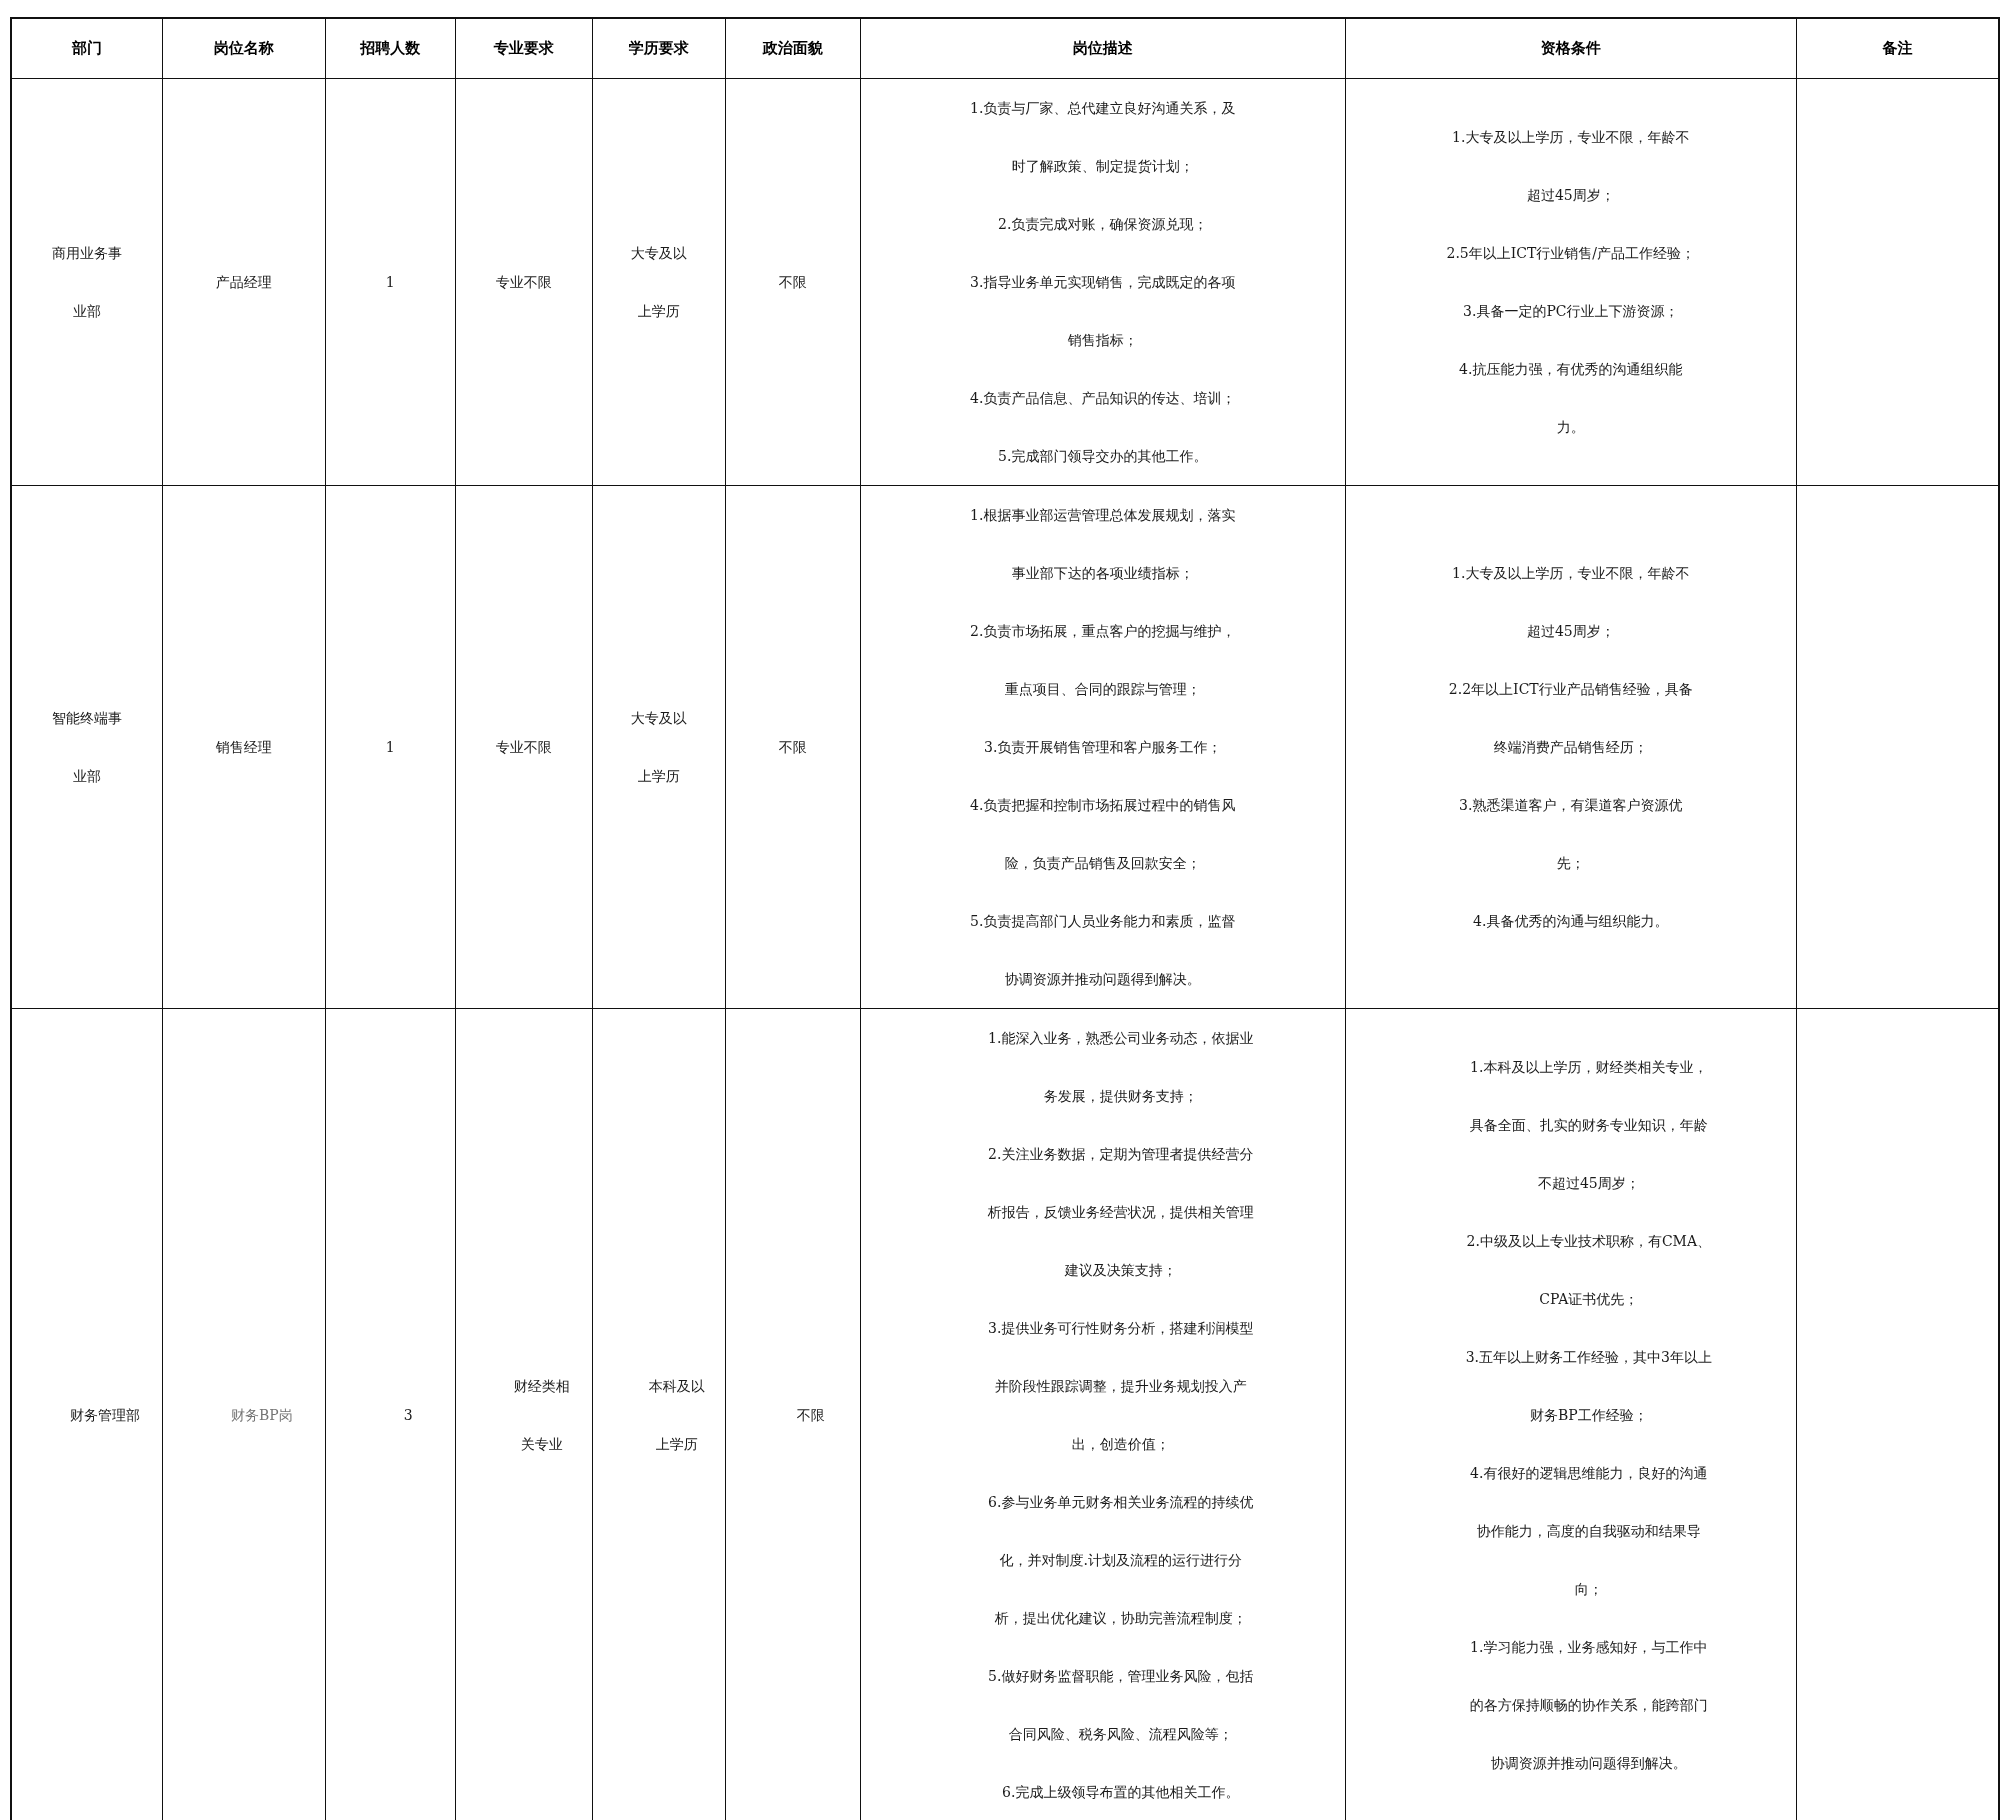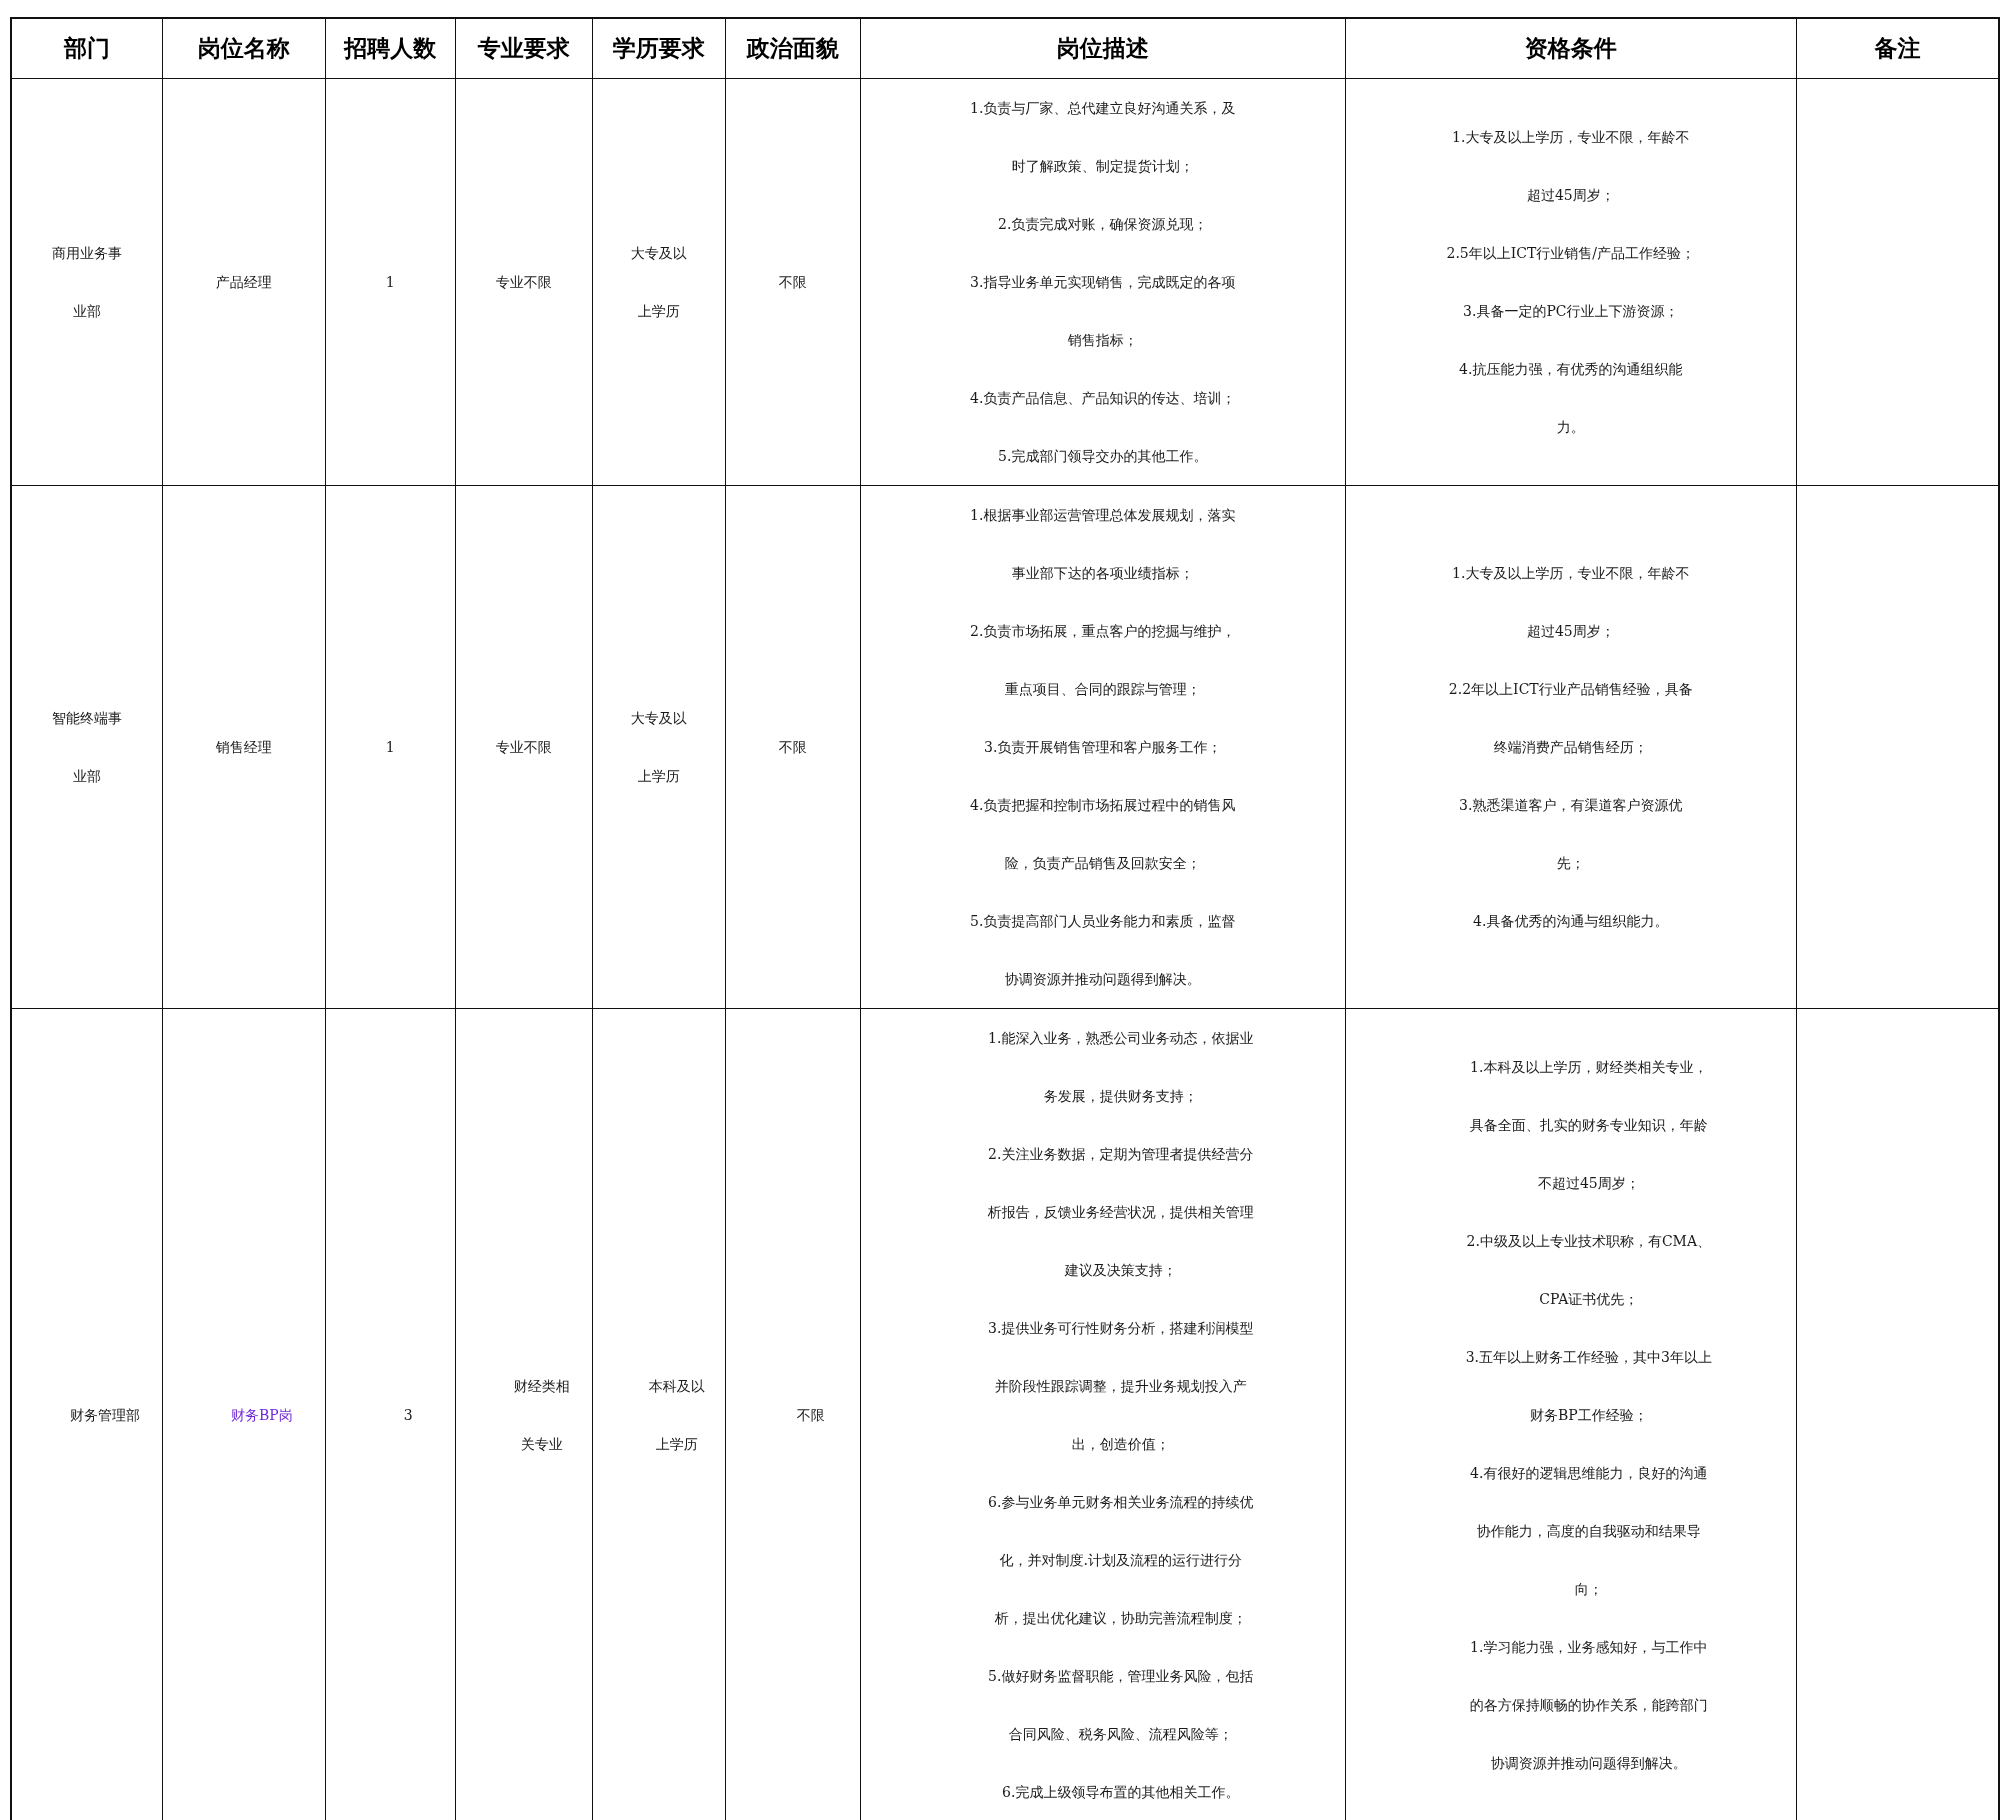--- a/index.html
+++ b/index.html
@@ -28,36 +28,36 @@
       border: 1.7px solid #111;
       text-align: center;
       vertical-align: middle;
       padding: 0 12px;
       box-sizing: border-box;
     }
     table.recruit th {
       height: 60px;
       font-family: "DejaVu Sans", "Liberation Sans", sans-serif;
       font-weight: bold;
-      font-size: 23px;
+      font-size: 15px;
       color: #000;
     }
     table.recruit td {
       font-size: 14px;
       line-height: 58px;
     }
     .outer-left { border-left-width: 2.6px !important; }
     .outer-right { border-right-width: 2.6px !important; }
     .outer-top th { border-top-width: 2.6px !important; }
     tr.last td { border-bottom-width: 2.6px !important; }
     td.short {
       line-height: 57px;
     }
     td.light {
-      color: #6d28d9;
+      color: #737373;
       font-size: 21.4px;
     }
     .lines > div {
       white-space: nowrap;
     }
     tr.r1 td { height: 407px; }
     tr.r2 td { height: 520px; }
     tr.r3 td { height: 803px; padding-left: 48px; }
   </style>
 </head>

